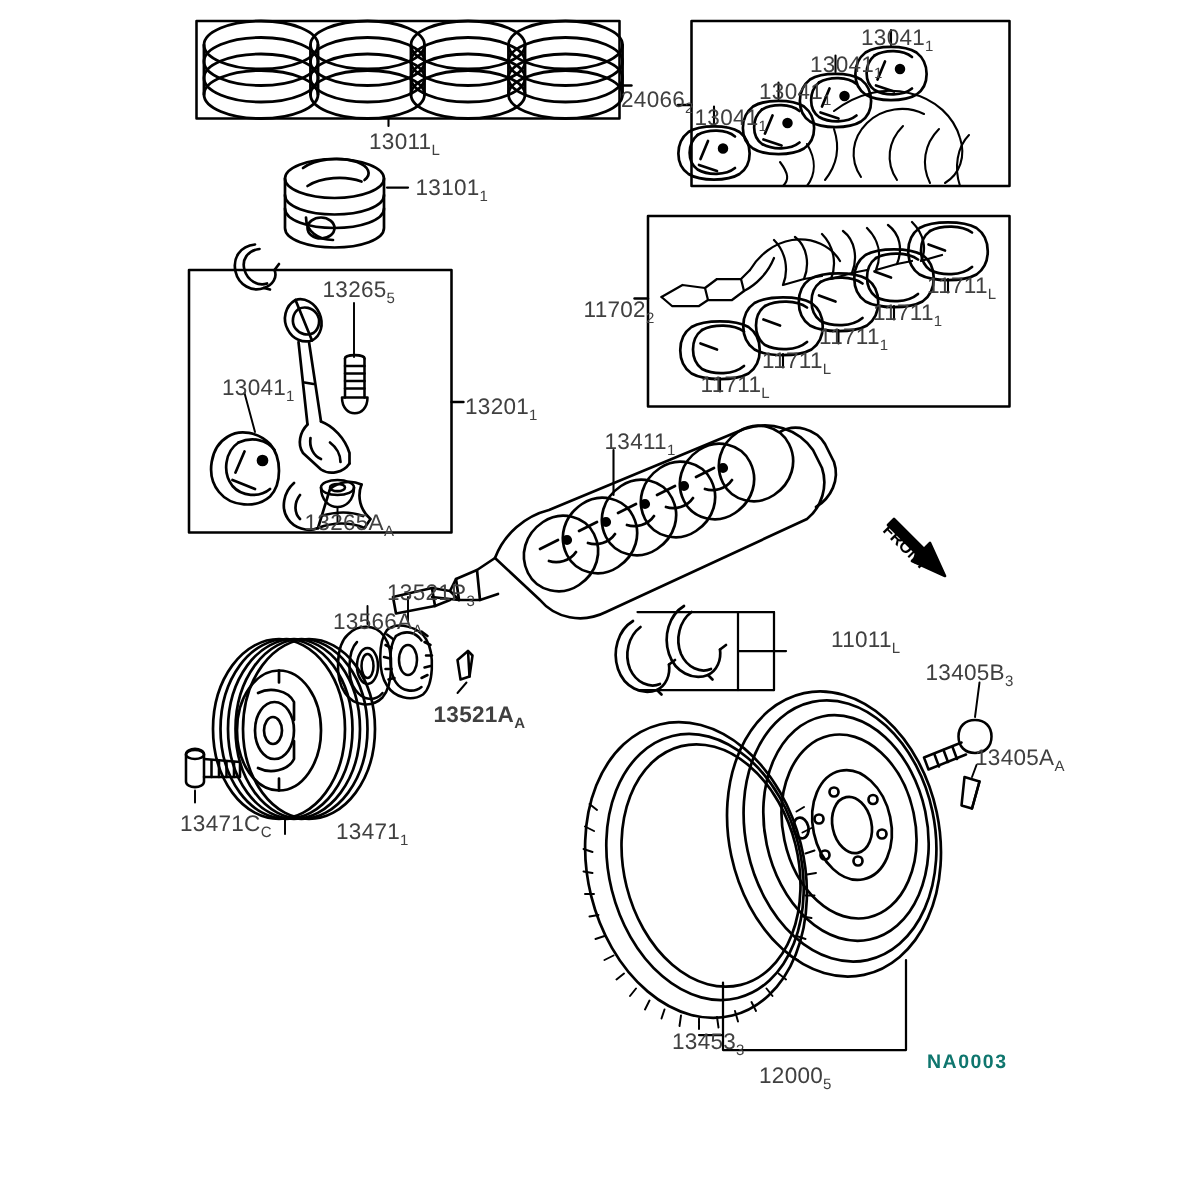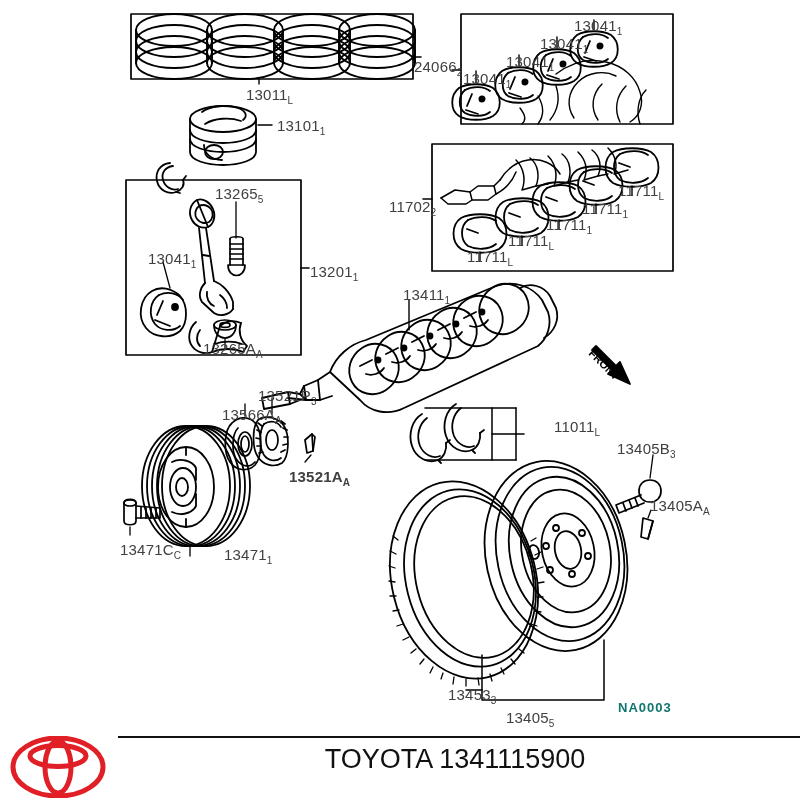--- a/index.html
+++ b/index.html
@@ -394,32 +394,19 @@
       <div class="lbl" style="left: 403px; top: 286px;"><span>13411</span><span class="sub">1</span></div>
       <div class="lbl" style="left: 506px; top: 418px; padding-left: 48px;"><span>11011</span><span class="sub">L</span></div>
       <div class="lbl" style="left: 258px; top: 387px;"><span>13521P</span><span class="sub">3</span></div>
       <div class="lbl" style="left: 222px; top: 406px;"><span>13566A</span><span class="sub">A</span></div>
       <div class="lbl" style="left: 289px; top: 468px; font-weight: bold;"><span>13521A</span><span class="sub">A</span></div>
       <div class="lbl" style="left: 120px; top: 541px;"><span>13471C</span><span class="sub">C</span></div>
       <div class="lbl" style="left: 177px; top: 546px; margin-left: 47px;"><span>13471</span><span class="sub">1</span></div>
       <div class="lbl" style="left: 617px; top: 440px;"><span>13405B</span><span class="sub">3</span></div>
       <div class="lbl" style="left: 625px; top: 497px; padding-left: 25px;"><span>13405A</span><span class="sub">A</span></div>
       <div class="lbl" style="left: 448px; top: 686px;"><span>13453</span><span class="sub">3</span></div>
-      <div class="lbl" style="left: 506px; top: 709px;"><span>13405</span><span class="sub">5</span></div>
+      <div class="lbl" style="left: 506px; top: 709px;"><span>12000</span><span class="sub">5</span></div>
     </div>
 
   <div class="code" style="left:618px;top:700px;">NA0003</div>
 
-  <div id="footer">
-    <div id="footrule"></div>
-
-    <svg id="logo" viewBox="0 0 100 62">
-      <g fill="none" stroke="#e01f26" stroke-width="5">
-        <ellipse cx="50" cy="31" rx="45" ry="29"></ellipse>
-        <ellipse cx="50" cy="31" rx="13" ry="26"></ellipse>
-        <ellipse cx="50" cy="20" rx="28" ry="10.5"></ellipse>
-      </g>
-    </svg>
-
-    <div id="partno">TOYOTA 1341115900</div>
-  </div>
 
 </div>
 
 </body></html>

